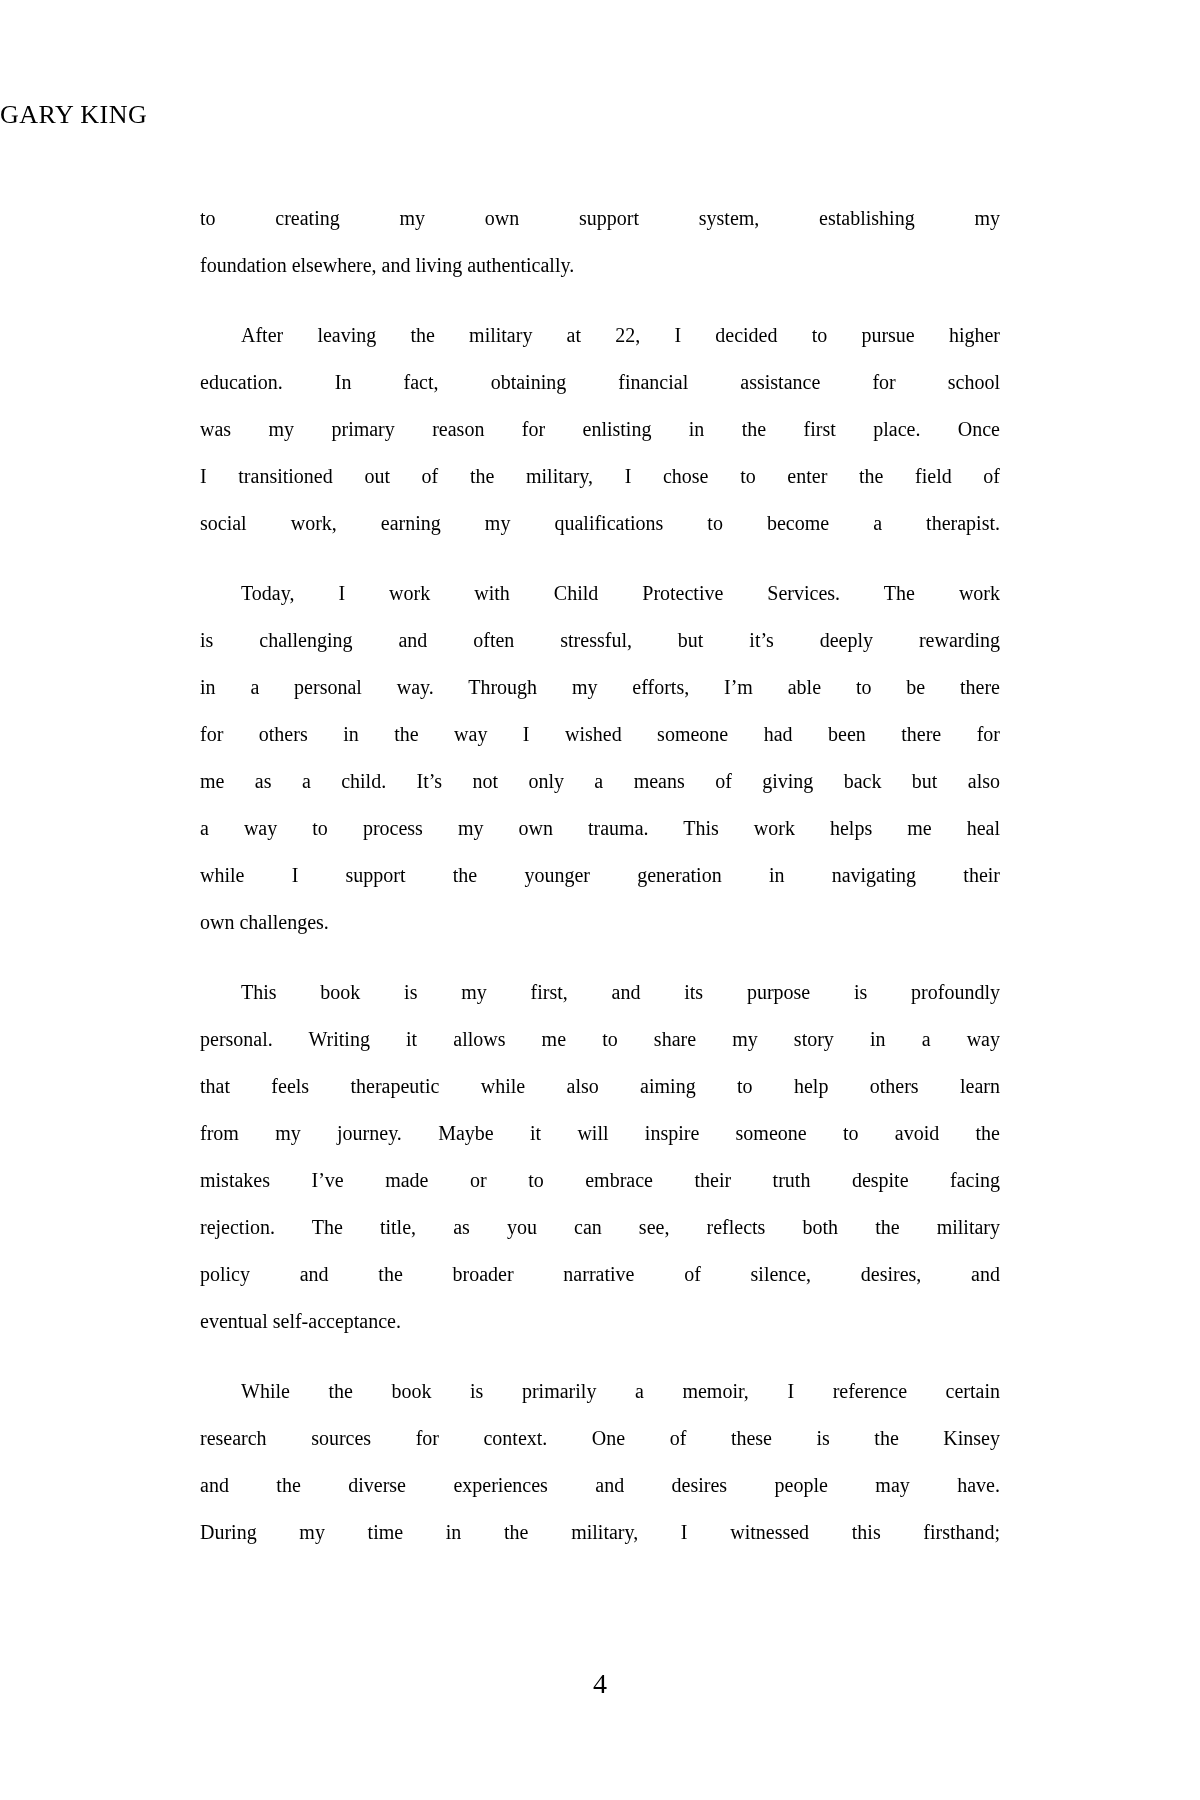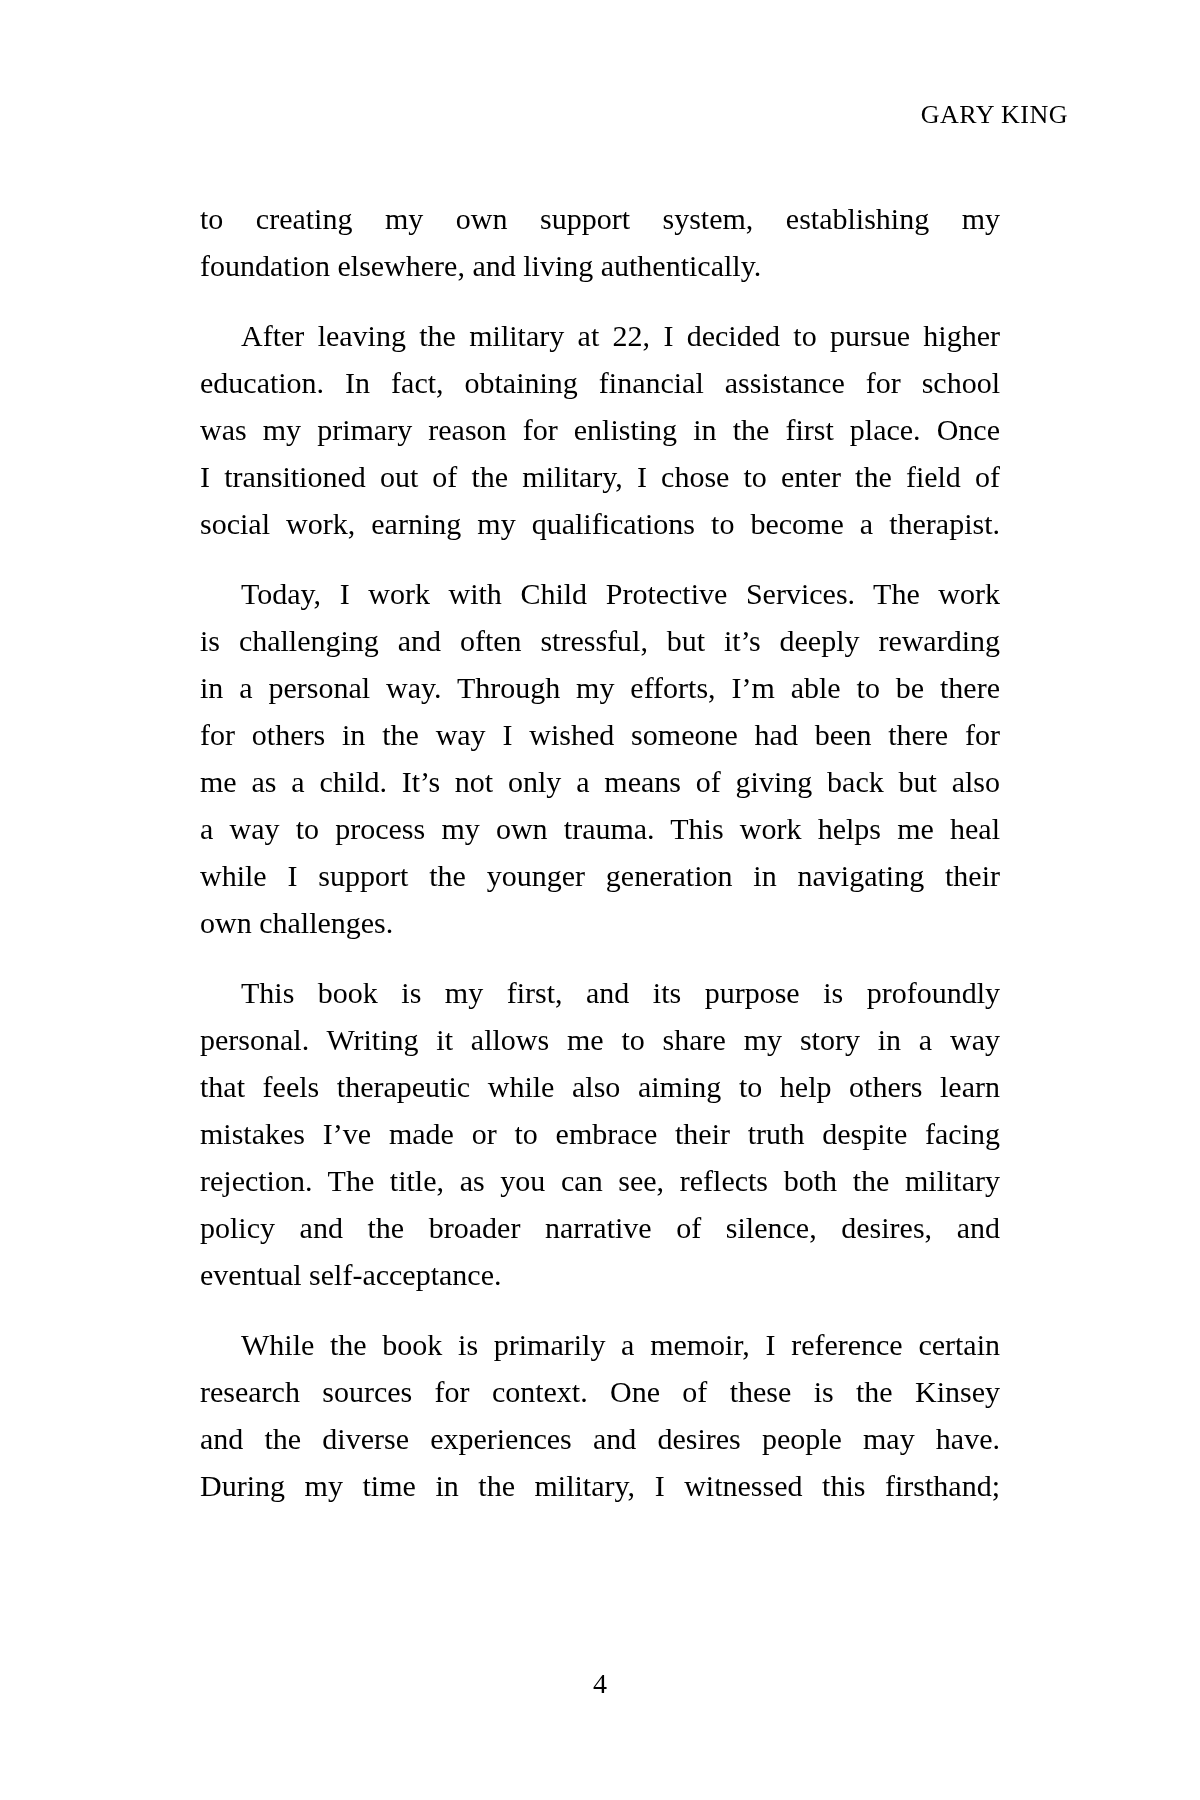--- a/index.html
+++ b/index.html
@@ -10,32 +10,32 @@
     height: 1800px;
     overflow: hidden;
     font-family: "Liberation Serif", "DejaVu Serif", serif;
     color: #000000;
   }
   .running-header {
     position: absolute;
     top: 99px;
     left: 0;
     width: 1068px;
-    text-align: right;
+    text-align: left;
     font-size: 26px;
     line-height: 32px;
     letter-spacing: 0.5px;
     white-space: pre;
   }
   .page-body {
     position: absolute;
     top: 195px;
     left: 200px;
     width: 800px;
-    font-size: 30px;
+    font-size: 20px;
     line-height: 47px;
   }
   .paragraph {
     margin: 0 0 23px 0;
   }
   .paragraph:last-child { margin-bottom: 8px; }
   .line {
     text-align: justify;
     text-align-last: justify;
     -moz-text-align-last: justify;
@@ -81,20 +81,21 @@
       <div class="line">for others in the way I wished someone had been there for</div>
       <div class="line">me as a child. It’s not only a means of giving back but also</div>
       <div class="line">a way to process my own trauma. This work helps me heal</div>
       <div class="line">while I support the younger generation in navigating their</div>
       <div class="line para-end">own challenges.</div>
     </div>
     <div class="paragraph indented">
       <div class="line first">This book is my first, and its purpose is profoundly</div>
       <div class="line">personal. Writing it allows me to share my story in a way</div>
       <div class="line">that feels therapeutic while also aiming to help others learn</div>
+      <div class="line">from my journey. Maybe it will inspire someone to avoid the</div>
       <div class="line">mistakes I’ve made or to embrace their truth despite facing</div>
       <div class="line">rejection. The title, as you can see, reflects both the military</div>
       <div class="line">policy and the broader narrative of silence, desires, and</div>
       <div class="line para-end">eventual self-acceptance.</div>
     </div>
     <div class="paragraph indented">
       <div class="line first">While the book is primarily a memoir, I reference certain</div>
       <div class="line">research sources for context. One of these is the Kinsey</div>
       <div class="line">and the diverse experiences and desires people may have.</div>
       <div class="line">During my time in the military, I witnessed this firsthand;</div>

